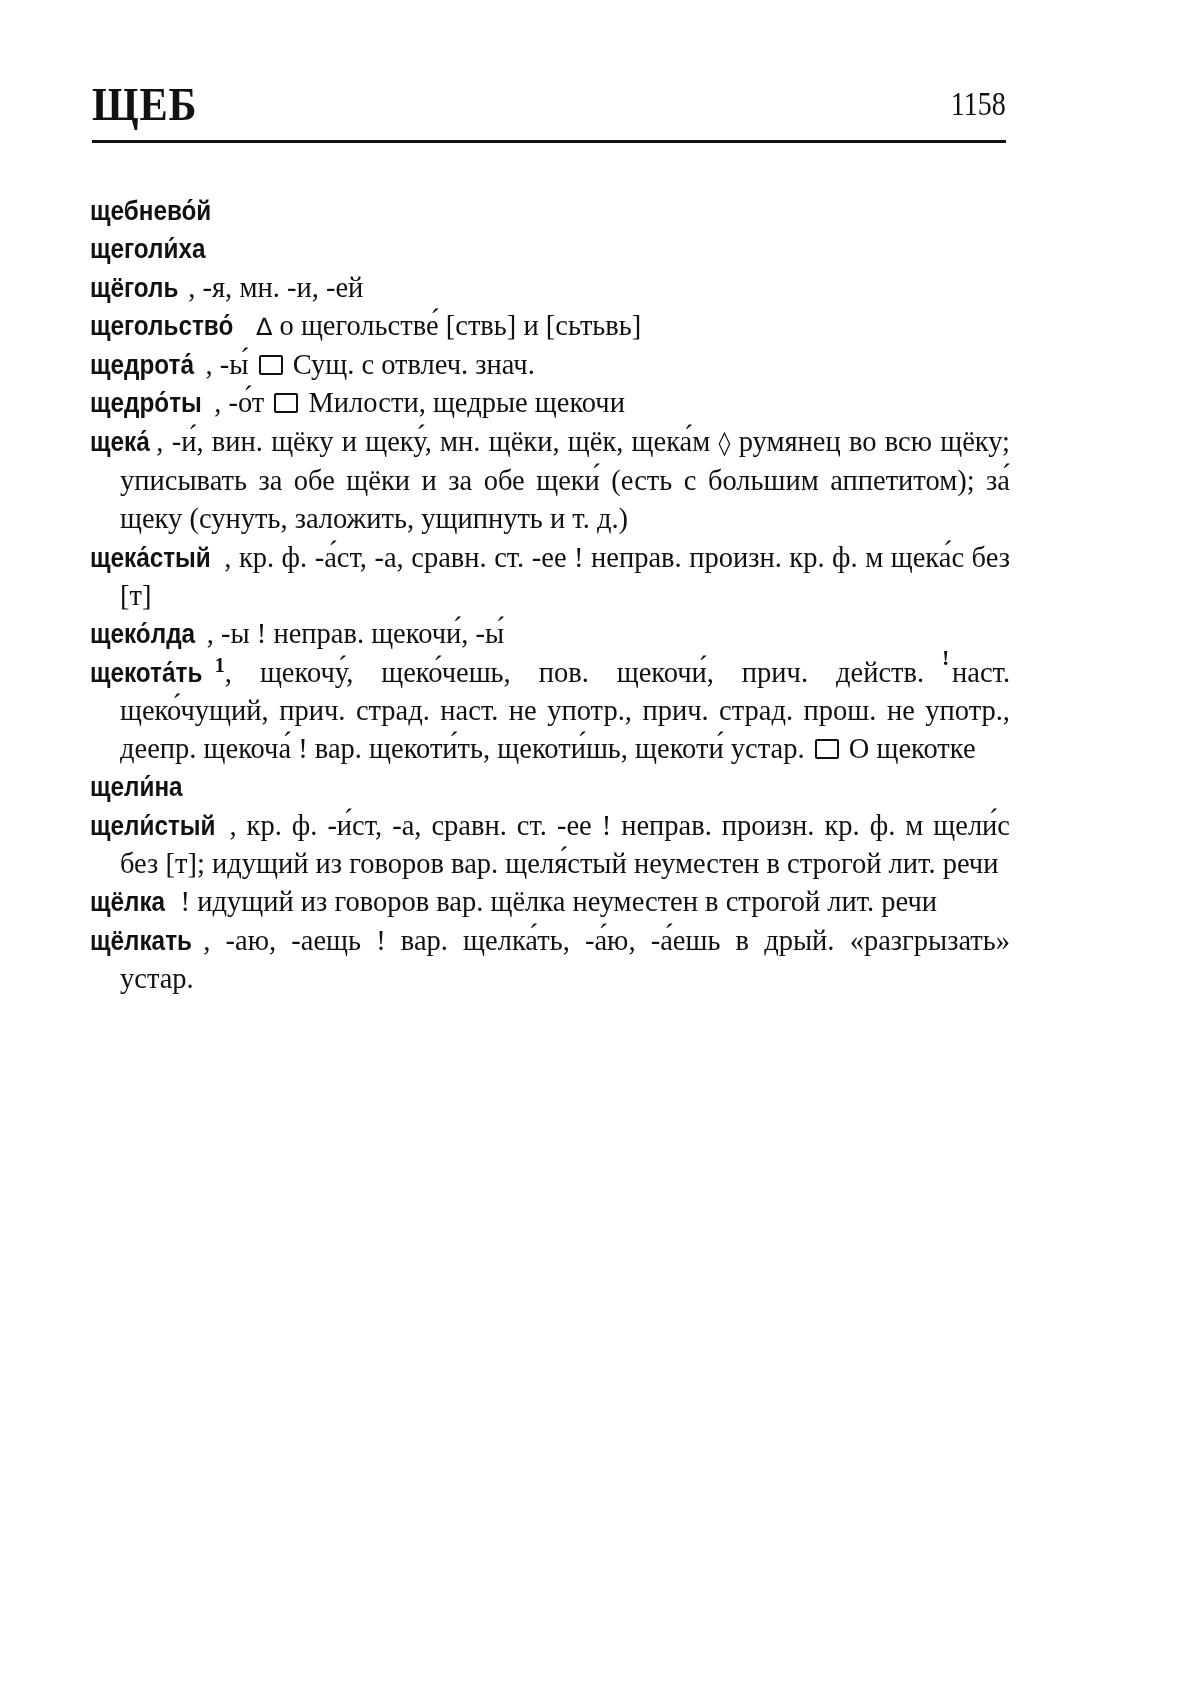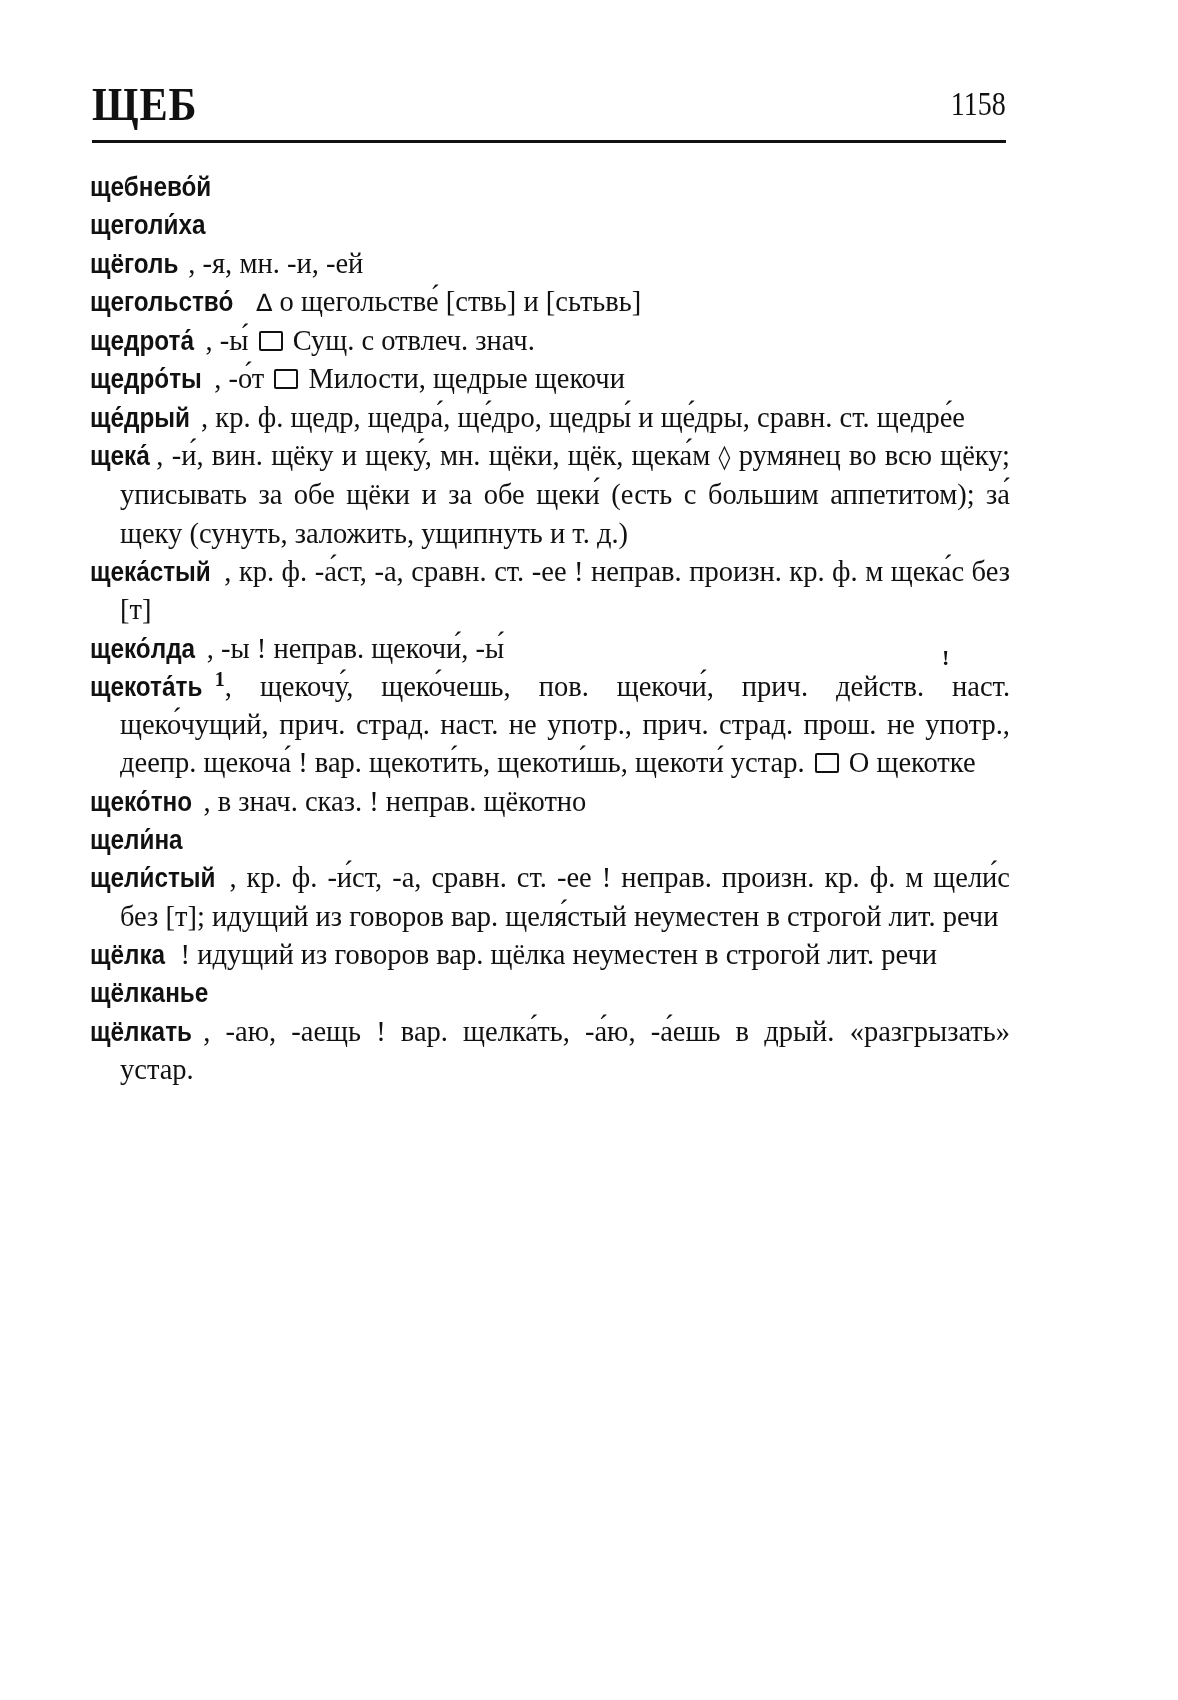--- a/index.html
+++ b/index.html
@@ -1,21 +1,21 @@
 <!DOCTYPE html>
 <html><head>
   <meta charset="utf-8">
   <style>
     html, body { margin: 0; padding: 0; background: #ffffff; }
     body { width: 1178px; height: 1700px; position: relative; overflow: hidden; font-family: "Liberation Serif", "DejaVu Serif", serif; color: #111; }
     .header { position: absolute; left: 92px; top: 78px; width: 914px; height: 56px; text-align: center; }
     .header-title { position: absolute; left: 0; top: 0; font-family: "Liberation Serif", serif; font-weight: bold; font-size: 46px; letter-spacing: 1px; transform: scaleX(0.92); transform-origin: left; }
     .page-number { position: absolute; right: 0; top: 8px; font-size: 33px; transform: scaleX(0.85); transform-origin: right; }
     .rule { position: absolute; left: 92px; top: 140px; width: 914px; height: 0; border-top: 3px solid #111; }
-    .entries { position: absolute; left: 90px; top: 168px; width: 920px; }
+    .entries { position: absolute; left: 90px; top: 192px; width: 920px; }
     .entry { font-size: 28.5px; line-height: 38.3px; padding-left: 30px; text-indent: -30px; text-align: justify; text-align-last: left; }
     .entry .hw { font-weight: bold; font-family: "Liberation Sans", "DejaVu Sans", sans-serif; font-size: 27px; transform: scaleX(0.9); display: inline-block; transform-origin: left; text-indent: 0; }
     .entry .it { }
     .entry sup { font-size: 20px; font-weight: bold; line-height: 0; vertical-align: super; }
     .sym-box { display: inline-block; width: 20px; height: 16px; border: 2px solid #111; border-radius: 2px; vertical-align: -1px; margin: 0 3px; text-indent: 0; }
     .sym-tri, .sym-dia { font-family: "DejaVu Sans", sans-serif; font-size: 24px; }
     .stray { position: absolute; left: 942px; top: 645px; font-size: 22px; font-weight: bold; }
   </style>
 </head>
 <body>
@@ -26,26 +26,23 @@
 </div>
 <div class="rule"></div>
 
 <div class="entries" id="entries">
     <div class="entry"><span class="hw">щебнево́й</span></div>
     <div class="entry"><span class="hw">щеголи́ха</span></div>
     <div class="entry"><span class="hw">щёголь</span><span>, -я, </span><span class="it">мн.</span><span> -и, -ей</span></div>
     <div class="entry"><span class="hw">щегольство́</span><span> </span><span class="sym-tri">∆</span><span> о щегольстве́ [</span><span class="it">ств</span><span>ь] и [</span><span class="it">с</span><span>ь</span><span class="it">т</span><span>ь</span><span class="it">в</span><span>ь]</span></div>
     <div class="entry"><span class="hw">щедрота́</span><span>, -ы́ </span><span class="sym-box"></span><span> </span><span class="it">Сущ. с отвлеч. знач.</span></div>
     <div class="entry"><span class="hw">щедро́ты</span><span>, -о́т </span><span class="sym-box"></span><span> </span><span class="it">Милости, щедрые щекочи</span></div>
-    <div class="entry"><span class="hw">ще́дрый</span><span>, </span><span class="it">кр. ф.</span><span> щедр, щедра́, ще́дро, щедры́ </span><span class="it">и</span><span> ще́дры, </span><span class="it">сравн. ст.</span><span> щедре́е</span></div>
     <div class="entry"><span class="hw">щека́</span><span>, -и́, </span><span class="it">вин.</span><span> щёку </span><span class="it">и</span><span> щеку́, </span><span class="it">мн.</span><span> щёки, щёк, щека́м </span><span class="sym-dia">◊</span><span> румянец во всю щёку; уписывать за обе щёки </span><span class="it">и</span><span> за обе щеки́ (</span><span class="it">есть с большим аппетитом</span><span>); за́ щеку (сунуть, заложить, ущипнуть </span><span class="it">и т. д.</span><span>)</span></div>
     <div class="entry"><span class="hw">щека́стый</span><span>, </span><span class="it">кр. ф.</span><span> -а́ст, -а, </span><span class="it">сравн. ст.</span><span> -ее ! </span><span class="it">неправ. произн. кр. ф. м</span><span> щека́с </span><span class="it">без</span><span> [</span><span class="it">т</span><span>]</span></div>
     <div class="entry"><span class="hw">щеко́лда</span><span>, -ы ! </span><span class="it">неправ.</span><span> щекочи́, -ы́</span></div>
     <div class="entry"><span class="hw">щекота́ть</span><sup>1</sup><span>, щекочу́, щеко́чешь, </span><span class="it">пов.</span><span> щекочи́, </span><span class="it">прич. действ. наст.</span><span> щеко́чущий, </span><span class="it">прич. страд. наст. не употр., прич. страд. прош. не употр., деепр.</span><span> щекоча́ ! </span><span class="it">вар.</span><span> щекоти́ть, щекоти́шь, щекоти́ </span><span class="it">устар.</span><span> </span><span class="sym-box"></span><span> </span><span class="it">О щекотке</span></div>
-    <div class="entry"><span class="hw">щеко́тно</span><span>, </span><span class="it">в знач. сказ.</span><span> ! </span><span class="it">неправ.</span><span> щёкотно</span></div>
     <div class="entry"><span class="hw">щели́на</span></div>
     <div class="entry"><span class="hw">щели́стый</span><span>, </span><span class="it">кр. ф.</span><span> -и́ст, -а, </span><span class="it">сравн. ст.</span><span> -ее ! </span><span class="it">неправ. произн. кр. ф. м</span><span> щели́с </span><span class="it">без</span><span> [</span><span class="it">т</span><span>]; </span><span class="it">идущий из говоров вар.</span><span> щеля́стый </span><span class="it">неуместен в строгой лит. речи</span></div>
     <div class="entry"><span class="hw">щёлка</span><span> ! </span><span class="it">идущий из говоров вар.</span><span> щёлка </span><span class="it">неуместен в строгой лит. речи</span></div>
-    <div class="entry"><span class="hw">щёлканье</span></div>
     <div class="entry"><span class="hw">щёлкать</span><span>, -аю, -аещь ! </span><span class="it">вар.</span><span> щелка́ть, -а́ю, -а́ешь </span><span class="it">в дрый.</span><span> </span><span class="it">«разгрызать» устар.</span></div>
   </div>
 
 <div class="stray">!</div>
 
 </body></html>

